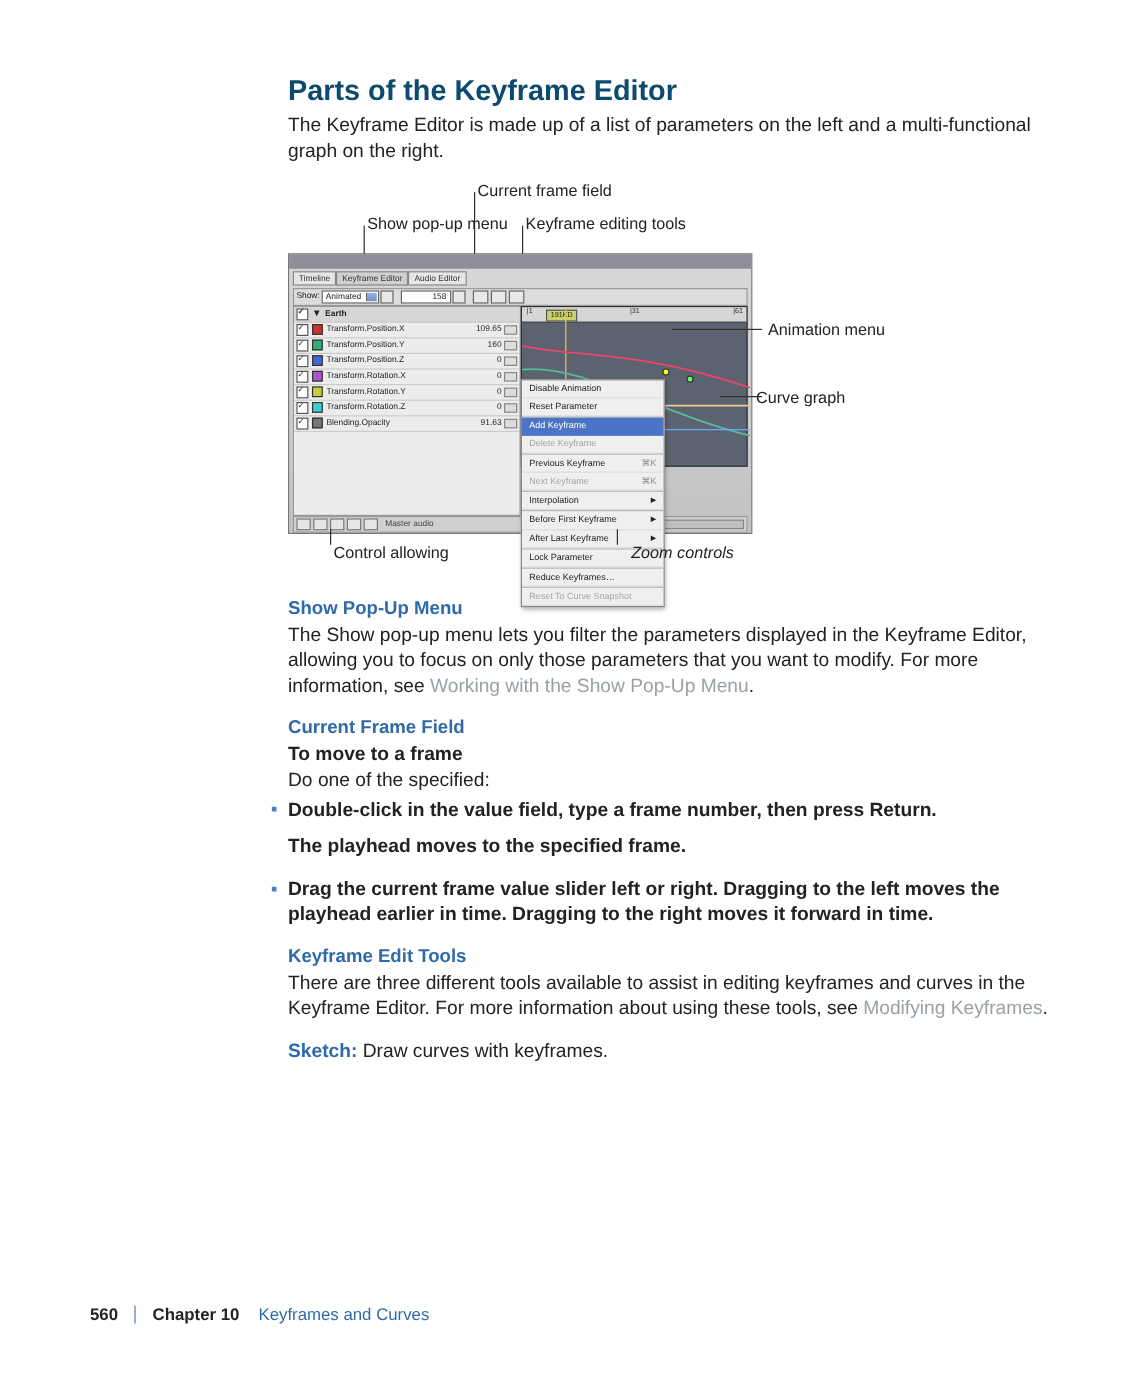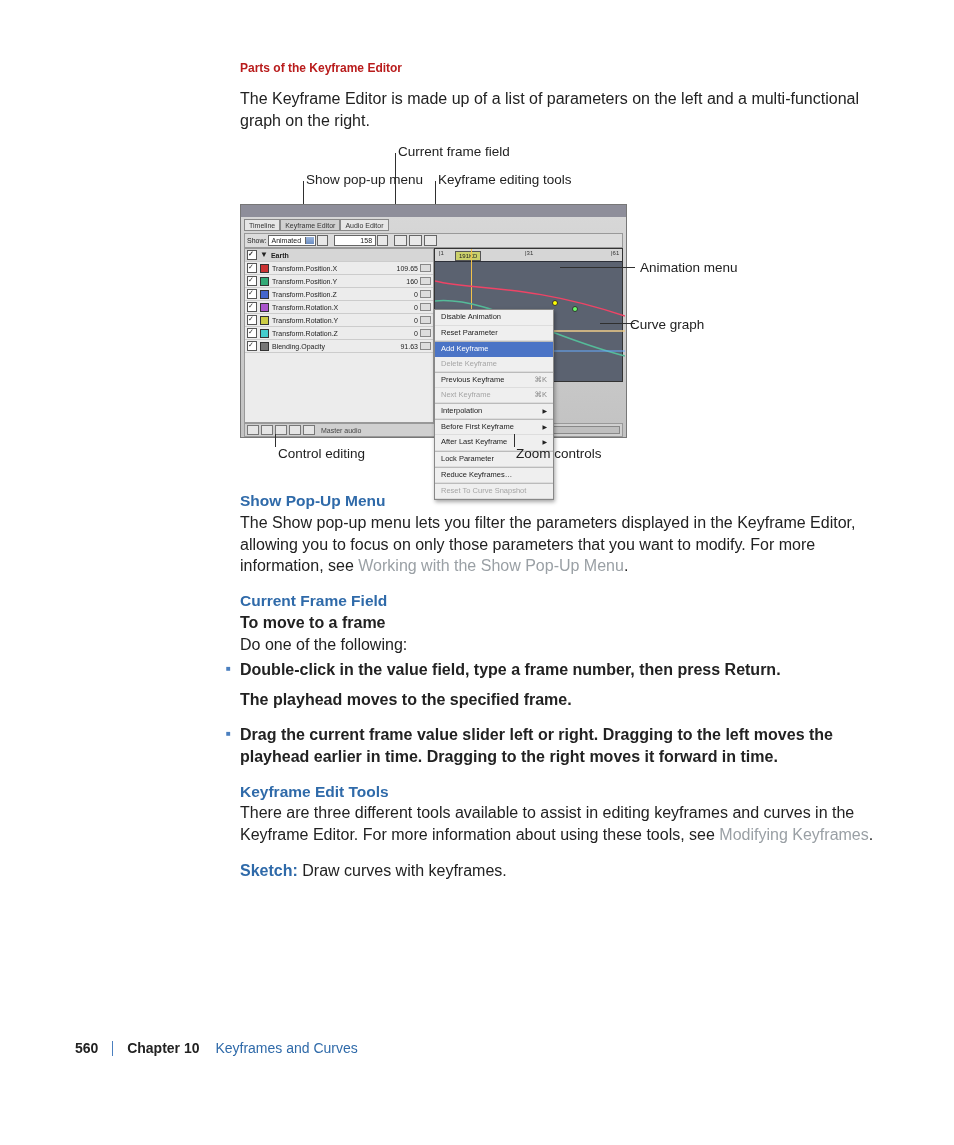--- a/index.html
+++ b/index.html
@@ -13,24 +13,24 @@
     font-size: 16px;
     line-height: 1.35;
   }
   .content {
     position: absolute;
     left: 240px;
     top: 60px;
     width: 650px;
   }
   .h2 {
-    color: #b91c1c;
-    font-size: 12px;
+    color: #0c4a6e;
+    font-size: 24px;
     font-weight: 700;
-    margin: 0 0 12px 0;
+    margin: 0 0 2px 0;
   }
   .para {
     margin: 0 0 14px 0;
   }
   .h3 {
     color: #2f6aa9;
     font-size: 15.5px;
     font-weight: 700;
     margin: 0 0 0 0;
   }
@@ -62,21 +62,21 @@
   .subpara {
     margin-top: 8px;
   }
   .term {
     color: #2f6aa9;
     font-weight: 700;
   }
   .footer {
     position: absolute;
     left: 75px;
-    top: 1039px;
+    top: 1086px;
     width: 800px;
     font-size: 14px;
   }
   .pagenum {
     font-weight: 700;
   }
   .vrule {
     display: inline-block;
     border-left: 1px solid #4a7fbf;
     height: 15px;
@@ -515,35 +515,35 @@
         </div>
     </div>
 
     <div class="lead" style="left:320px; top:118px; width:75px; height:1px;"></div>
     <div class="callout" style="left:400px; top:110px;">Animation menu</div>
 
     <div class="lead" style="left:360px; top:174px; width:35px; height:1px;"></div>
     <div class="callout" style="left:390px; top:167px;text-align:center;">Curve graph</div>
 
     <div class="lead" style="left:35px; top:285px; width:1px; height:13px;"></div>
-    <div class="callout" style="left:38px; top:296px;">Control editing</div>
+    <div class="callout" style="left:38px; top:296px;">Control allowing</div>
 
     <div class="lead" style="left:274px; top:285px; width:1px; height:13px;"></div>
-    <div class="callout" style="left:276px; top:296px;">Zoom controls</div>
+    <div class="callout" style="left:286px; top:296px;font-style:italic;">Zoom controls</div>
   </div>
 
   <div class="h3">Show Pop-Up Menu</div>
   <p class="para">
     <span>The Show pop-up menu lets you filter the parameters displayed in the Keyframe Editor, allowing you to focus on only those parameters that you want to modify. For more information, see </span><span class="graylink">Working with the Show Pop-Up Menu</span><span>.</span>
   </p>
 
   <div class="h3">Current Frame Field</div>
 
   <div class="bold">To move to a frame</div>
-  <div>Do one of the following:</div>
+  <div>Do one of the specified:</div>
 
   <ul class="bullets">
     <li>
       <span>Double-click in the value field, type a frame number, then press Return.</span>
       <div class="subpara">The playhead moves to the specified frame.</div>
     </li>
     <li>
       <span>Drag the current frame value slider left or right. Dragging to the left moves the playhead earlier in time. Dragging to the right moves it forward in time.</span>
     </li>
   </ul>

